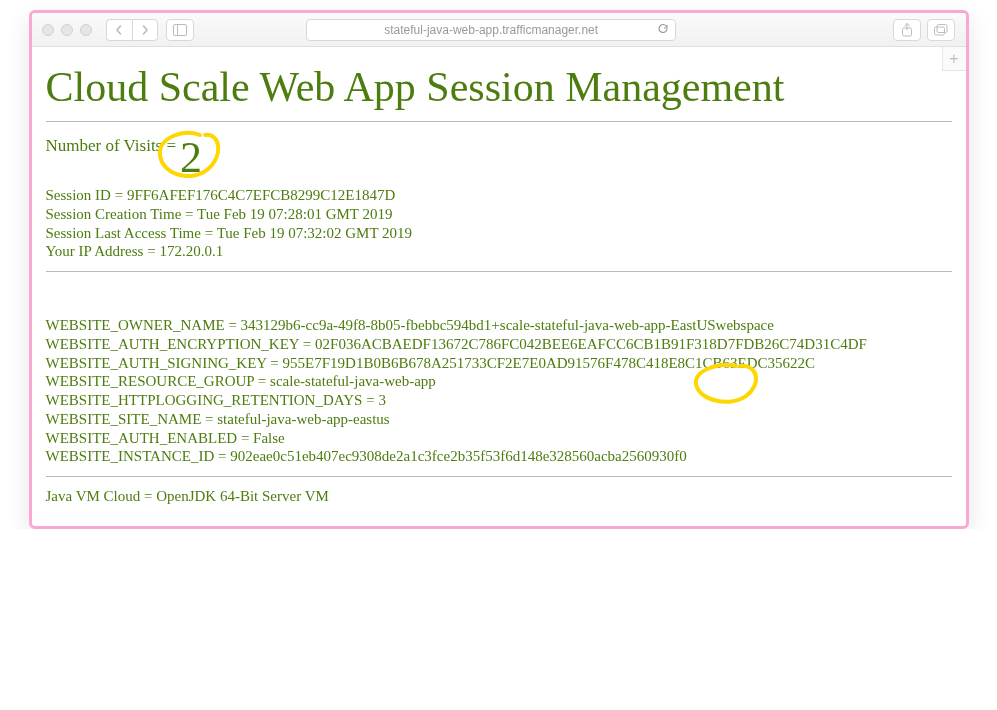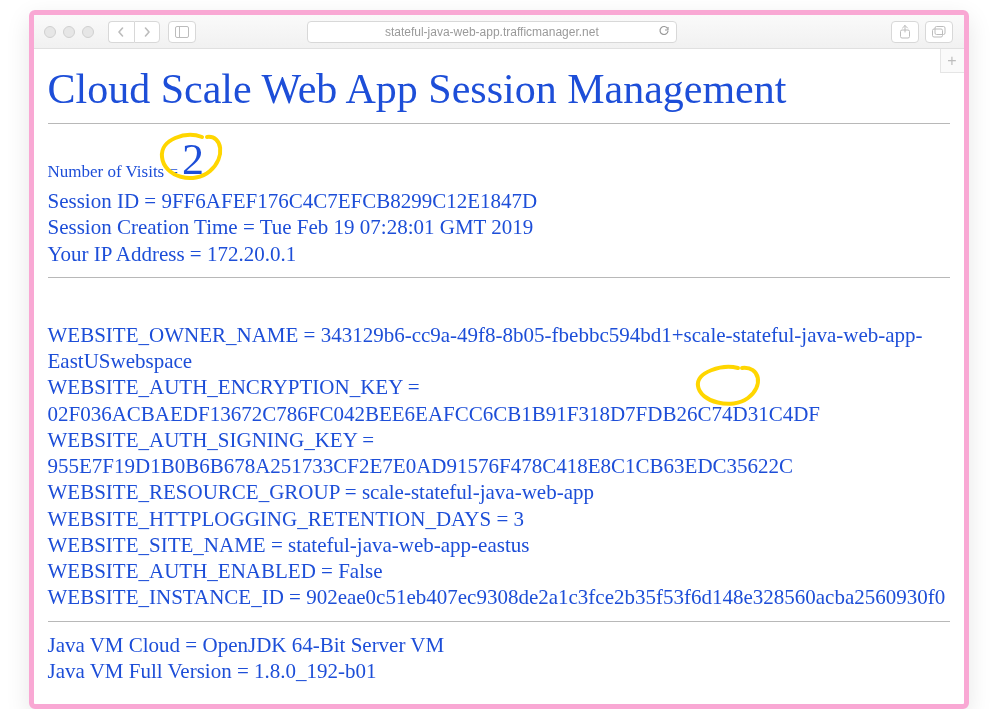--- a/index.html
+++ b/index.html
@@ -5,21 +5,21 @@
   * { box-sizing: border-box; }
   html, body { margin:0; padding:0; }
   body {
     font-family: -apple-system, BlinkMacSystemFont, "Helvetica Neue", Arial, sans-serif;
     background:#fff;
     width:997px;
   }
   .browser-window {
     width:940px;
     margin:10px auto 0 auto;
-    border:5px solid #f9a8d4;
+    border:3px solid #f9a8d4;
     border-radius:6px;
     box-shadow:0 8px 24px rgba(0,0,0,0.10);
     background:#fff;
     overflow:hidden;
     position:relative;
   }
   .titlebar {
     height:34px;
     background:linear-gradient(#fafafa,#f1f1f1);
     border-bottom:1px solid #e0e0e0;
@@ -76,35 +76,35 @@
     border-left:1px solid #e5e5e5;
     border-bottom:1px solid #e5e5e5;
     background:#fafafa;
     display:flex; align-items:center; justify-content:center;
     color:#bdbdbd;
     font-size:16px;
   }
   .content {
     padding:10px 14px 20px 14px;
     font-family: "Times New Roman", Times, serif;
-    color:#1d4ed8;
+    color:#4d7c0f;
     position:relative;
   }
   .content h1 {
     font-size:42px;
     font-weight:400;
     margin:6px 0 10px 0;
     letter-spacing:0px;
   }
   .hr { border:none; border-top:1px solid #b8b8b8; margin:10px 0; }
-  .visits-line { font-size:17px; margin:14px 0 6px 0; display:flex; align-items:flex-end;}
+  .visits-line { font-size:17px; margin:14px 0 6px 0; display:flex; }
   .visits-line .big {
     font-size:44px; line-height:1; margin-left:4px;
   }
-  .info-lines { font-size:21px; line-height:1.25; }
+  .info-lines { font-size:15px; line-height:1.25; }
   .info-lines div { margin:0; }
   .section-gap { height:34px; }
   .annot {
     position:absolute;
     pointer-events:none;
   }
   .annot svg { display:block; }
   .circle-yellow { stroke:#ffd600; stroke-width:4; fill:none; stroke-linecap:round;}
 </style>
 </head>
@@ -171,20 +171,21 @@
     <hr class="hr">
 
     <div class="visits-line">
       <span>Number of Visits = </span>
       <span class="big">2</span>
     </div>
 
     <div class="info-lines">
       <div><span>Session ID = </span><span>9FF6AFEF176C4C7EFCB8299C12E1847D</span></div>
       <div><span>Session Creation Time = </span><span>Tue Feb 19 07:28:01 GMT 2019</span></div>
+      <div><span>Session Last Access Time = </span><span>Tue Feb 19 07:32:02 GMT 2019</span></div>
       <div><span>Your IP Address = </span><span>172.20.0.1</span></div>
     </div>
 
     <hr class="hr">
     <div class="section-gap"></div>
 
     <div class="info-lines">
       <div><span>WEBSITE_OWNER_NAME = </span><span>343129b6-cc9a-49f8-8b05-fbebbc594bd1+scale-stateful-java-web-app-EastUSwebspace</span></div>
       <div><span>WEBSITE_AUTH_ENCRYPTION_KEY = </span><span>02F036ACBAEDF13672C786FC042BEE6EAFCC6CB1B91F318D7FDB26C74D31C4DF</span></div>
       <div><span>WEBSITE_AUTH_SIGNING_KEY = </span><span>955E7F19D1B0B6B678A251733CF2E7E0AD91576F478C418E8C1CB63EDC35622C</span></div>
@@ -192,21 +193,20 @@
       <div><span>WEBSITE_HTTPLOGGING_RETENTION_DAYS = </span><span>3</span></div>
       <div><span>WEBSITE_SITE_NAME = </span><span>stateful-java-web-app-eastus</span></div>
       <div><span>WEBSITE_AUTH_ENABLED = </span><span>False</span></div>
       <div><span>WEBSITE_INSTANCE_ID = </span><span>902eae0c51eb407ec9308de2a1c3fce2b35f53f6d148e328560acba2560930f0</span></div>
     </div>
 
     <hr class="hr">
 
     <div class="info-lines">
       <div><span>Java VM Cloud = </span><span>OpenJDK 64-Bit Server VM</span></div>
-      <div><span>Java VM Full Version = </span><span>1.8.0_192-b01</span></div>
     </div>
 
     <div class="annot" style="left:118px; top:78px;">
       <svg width="80" height="60" viewBox="0 0 80 60">
         <path class="circle-yellow" d="M55 10 C70 8 74 30 58 44 C42 58 12 50 10 30 C8 12 34 4 50 10"></path>
       </svg>
     </div>
     <div class="annot" style="left:656px; top:313px;">
       <svg width="78" height="46" viewBox="0 0 78 46">
         <path class="circle-yellow" d="M52 6 C70 4 74 24 58 36 C42 48 10 40 8 24 C6 10 32 2 48 6"></path>

